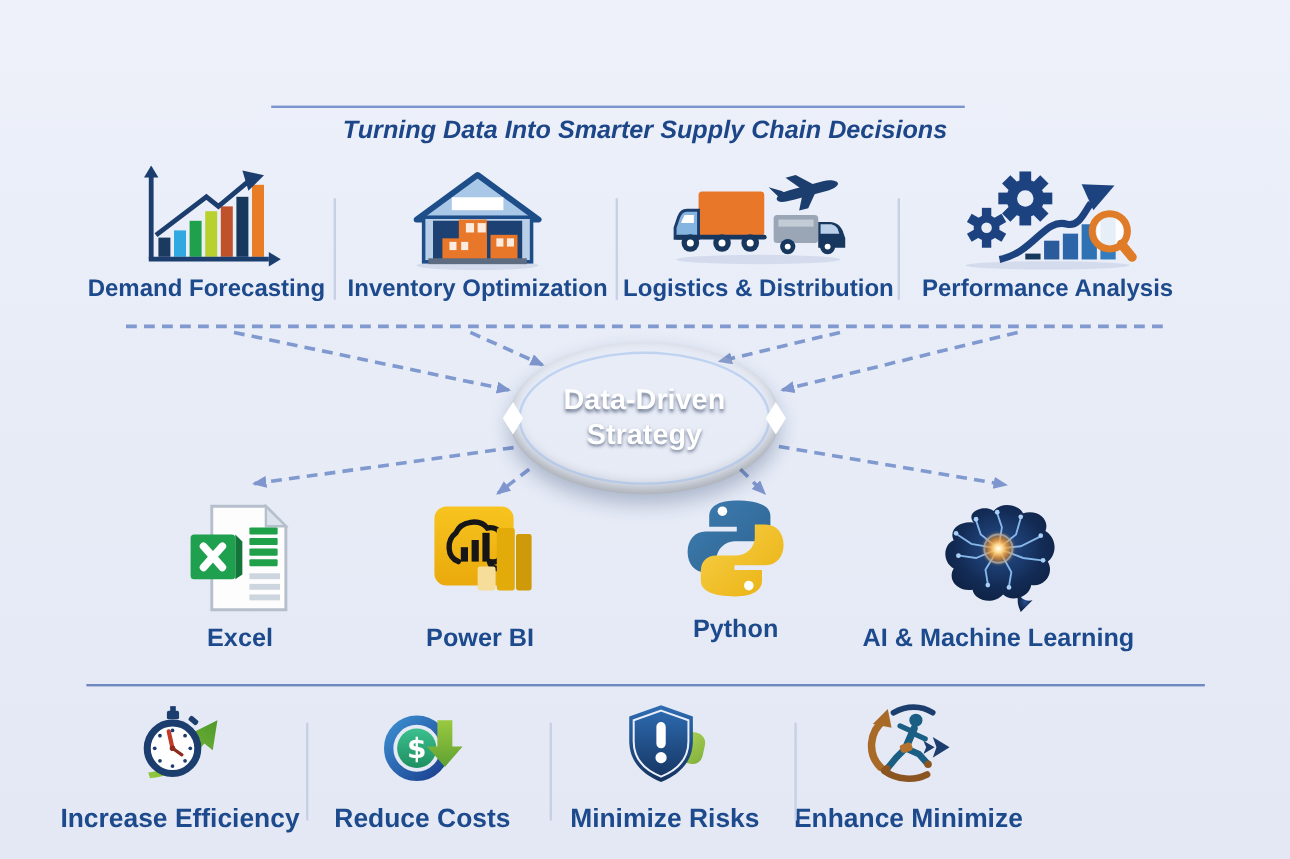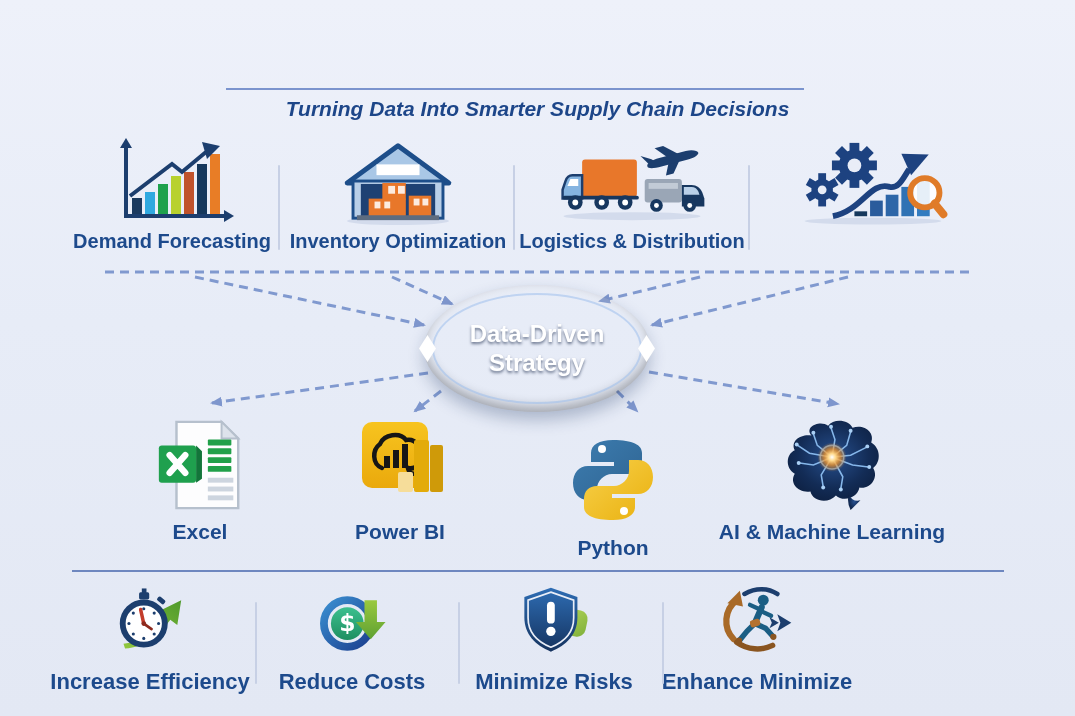--- a/index.html
+++ b/index.html
@@ -171,20 +171,21 @@
         <rect x="72" y="64" width="13" height="16" fill="#2a5c9c"></rect>
         <rect x="88" y="58" width="13" height="22" fill="#2d66a8"></rect>
         <rect x="104" y="50" width="13" height="30" fill="#2f72b4"></rect>
         <rect x="120" y="42" width="13" height="38" fill="#337cc0"></rect>
         <path d="M34 80 C64 74 72 44 92 50 C102 52 106 40 112 32" stroke="#1d4280" stroke-width="6" fill="none"></path>
         <polygon points="104,16 132,17 114,38" fill="#1d4280"></polygon>
         <circle cx="128" cy="56" r="15" fill="rgba(255,255,255,.88)" stroke="#e07b28" stroke-width="6"></circle>
         <line x1="138" y1="67" x2="147" y2="78" stroke="#e07b28" stroke-width="8" stroke-linecap="round"></line>
       </svg>
     </div>
+    <div class="label">Performance Analysis</div>
   </div>
 
   <div class="vsep" style="left:278px;top:165px;height:85px;"></div>
   <div class="vsep" style="left:513px;top:165px;height:85px;"></div>
   <div class="vsep" style="left:748px;top:165px;height:85px;"></div>
 
   <div class="ellipse">
     <div class="diamond left"></div>
     <div class="diamond right"></div>
     <div class="ellipse-text">
@@ -230,21 +231,21 @@
         <rect x="43" y="36" width="6" height="18" fill="#161616"></rect>
         <rect x="52" y="30" width="6" height="24" fill="#161616"></rect>
         <rect x="48" y="58" width="15" height="20" rx="2" fill="#f6dd9a"></rect>
         <rect x="64" y="26" width="15" height="52" rx="2" fill="#e3ab0a"></rect>
         <rect x="80" y="31" width="13" height="47" rx="2" fill="#cf9a09"></rect>
       </svg>
     </div>
     <div class="label">Power BI</div>
   </div>
 
-  <div class="node tool" style="left:503px;top:428px;width:220px;">
+  <div class="node tool" style="left:503px;top:405px;width:220px;">
     <div class="icon-box" style="height:102px;">
       <svg width="100" height="100" viewBox="0 0 100 100">
         <defs>
           <linearGradient id="pyB" x1="0" y1="0" x2="1" y2="1">
             <stop offset="0" stop-color="#3d7db0"></stop>
               <stop offset="1" stop-color="#2e6391"></stop>
           </linearGradient>
           <linearGradient id="pyY" x1="0" y1="0" x2="1" y2="1">
             <stop offset="0" stop-color="#f8d14b"></stop>
               <stop offset="1" stop-color="#e9b00e"></stop>

